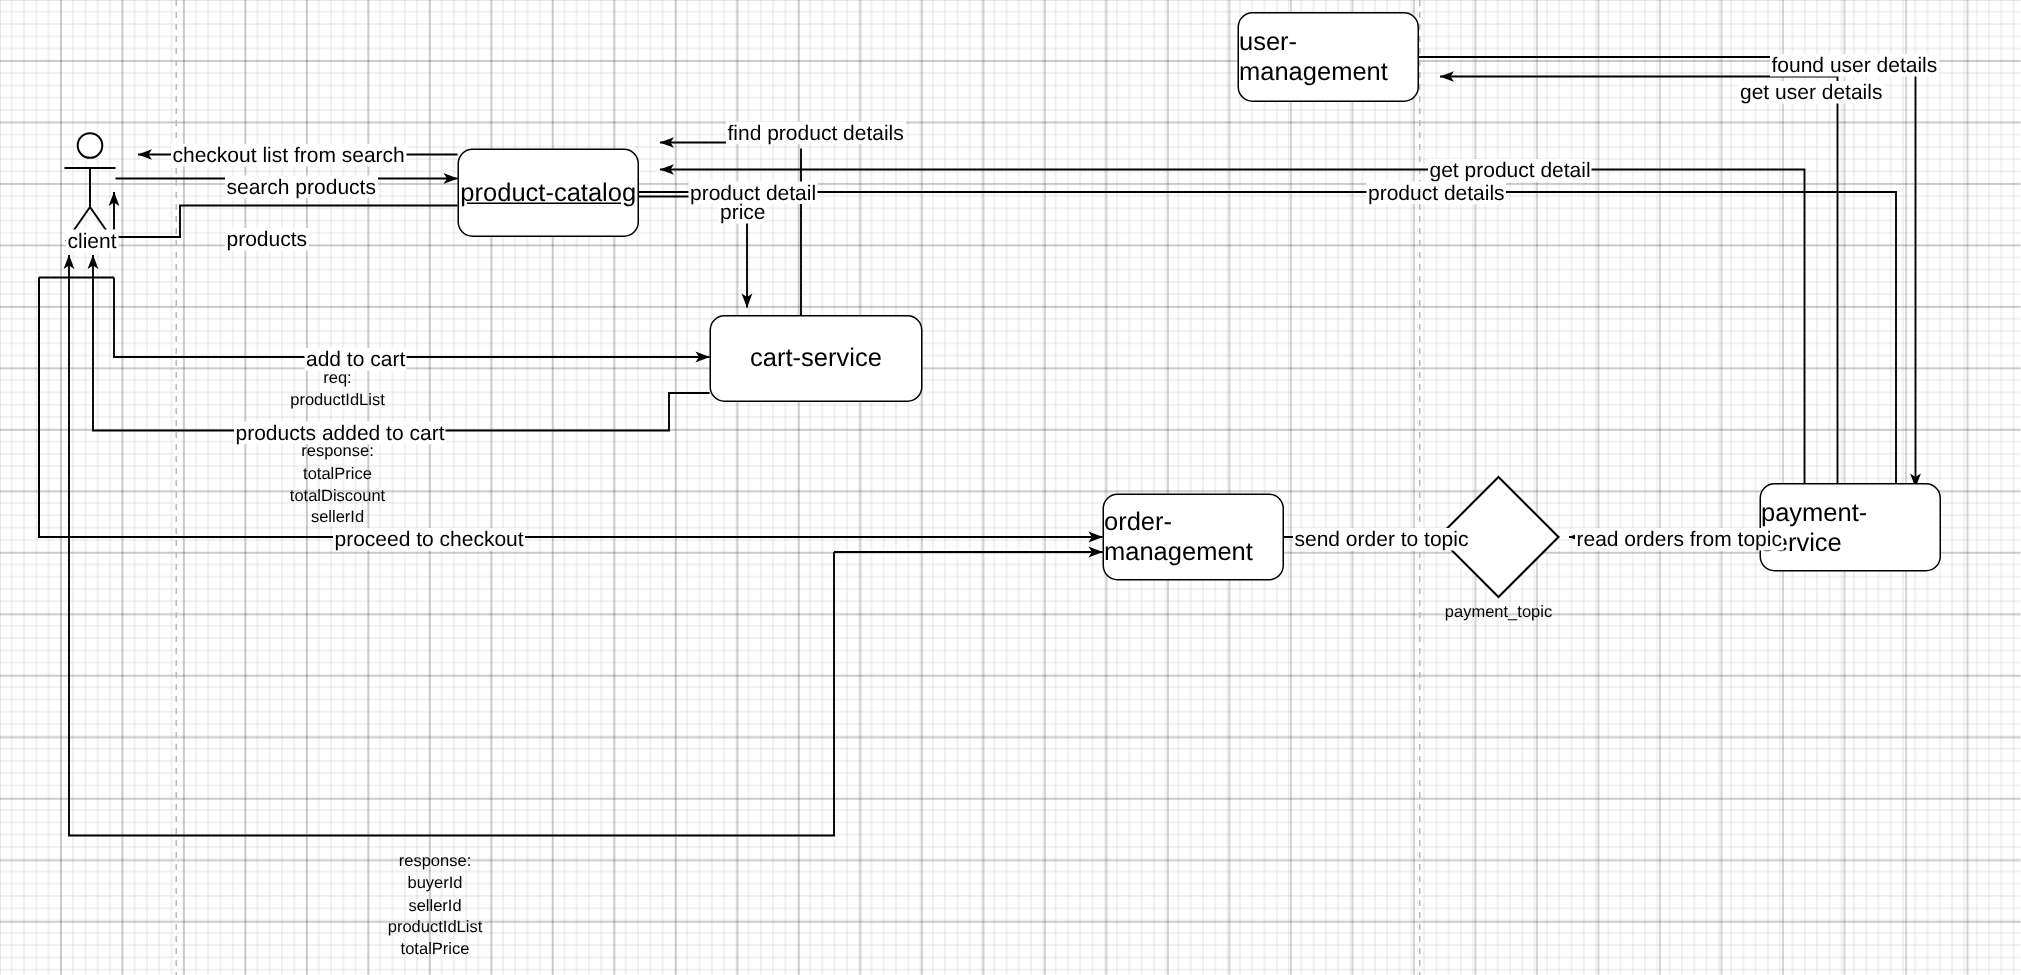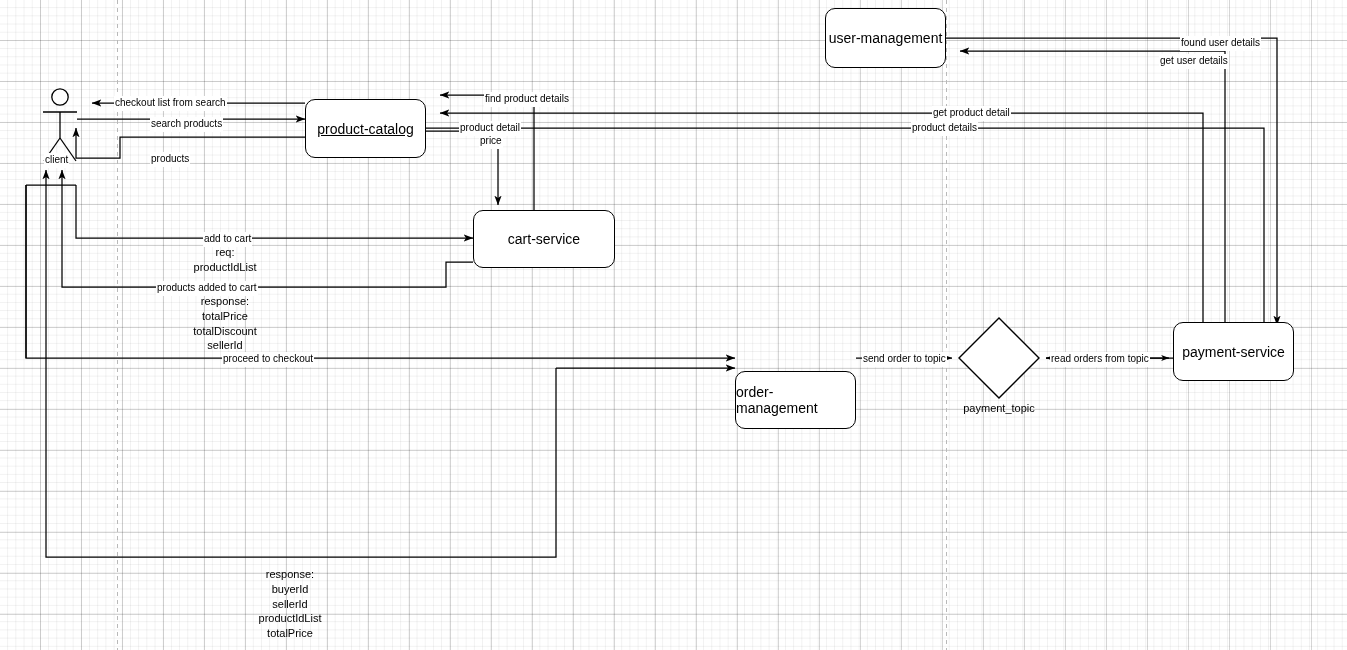--- a/index.html
+++ b/index.html
@@ -26,26 +26,26 @@
     background-position:-1px -1px,-1px -1px,-1px -1px,-1px -1px;
   }
   #wire{position:absolute;left:0;top:0;width:1347px;height:650px;}
   .node{
     position:absolute;
     box-sizing:border-box;
     background:#ffffff;
     border:1.4px solid #000000;
     border-radius:10px;
     display:flex;align-items:center;justify-content:center;
-    font-size:14px;color:#000000;
+    font-size:17px;color:#000000;
     z-index:5;
   }
   .lbl{
     position:absolute;
-    font-size:10px;color:#000000;
+    font-size:14px;color:#000000;
     background:#ffffff;
     white-space:nowrap;
     line-height:14.5px;
     z-index:6;
     padding:0 1px;
   }
   .blk{
     position:absolute;
     font-size:11px;color:#000000;
     line-height:14.8px;
@@ -140,39 +140,39 @@
   </div>
 
   <div class="node" style="left:473px;top:210px;width:142px;height:58px;">
     <span>cart-service</span>
   </div>
 
   <div class="node" style="left:825px;top:8px;width:121px;height:60px;">
     <span>user-management</span>
   </div>
 
-  <div class="node" style="left:735px;top:329px;width:121px;height:58px;margin-top:42px;">
+  <div class="node" style="left:735px;top:329px;width:121px;height:58px;">
     <span>order-management</span>
   </div>
 
   <div class="node" style="left:1173px;top:322px;width:121px;height:59px;">
     <span>payment-service</span>
   </div>
 
   <div class="diamond-label" style="left:999px;top:402px;">payment_topic</div>
 
   <div class="lbl" style="left:44px;top:153px;">client</div>
 
   <div class="lbl" style="left:114px;top:96px;">checkout list from search</div>
 
   <div class="lbl" style="left:150px;top:117px;">search products</div>
 
   <div class="lbl" style="left:150px;top:152px;">products</div>
 
-  <div class="lbl" style="left:484px;top:92px;text-align:center;">find product details</div>
+  <div class="lbl" style="left:484px;top:81px;text-align:center;">find product details</div>
 
   <div class="lbl" style="left:459px;top:121px;">product detail</div>
 
   <div class="lbl" style="left:479px;top:134px;">price</div>
 
   <div class="lbl" style="left:203px;top:232px;">add to cart</div>
 
   <div class="blk" style="left:225px;top:245px;">req:
 productIdList</div>
 
@@ -192,17 +192,17 @@
 totalPrice</div>
 
   <div class="lbl" style="left:862px;top:352px;">send order to topic</div>
 
   <div class="lbl" style="left:1050px;top:352px;">read orders from topic</div>
 
   <div class="lbl" style="left:1159px;top:54px;">get user details</div>
 
   <div class="lbl" style="left:1180px;top:36px;">found user details</div>
 
-  <div class="lbl" style="left:932px;top:106px;">get product detail</div>
+  <div class="lbl" style="left:952px;top:106px;">get product detail</div>
 
   <div class="lbl" style="left:911px;top:121px;">product details</div>
 
 </div>
 
 </body></html>

